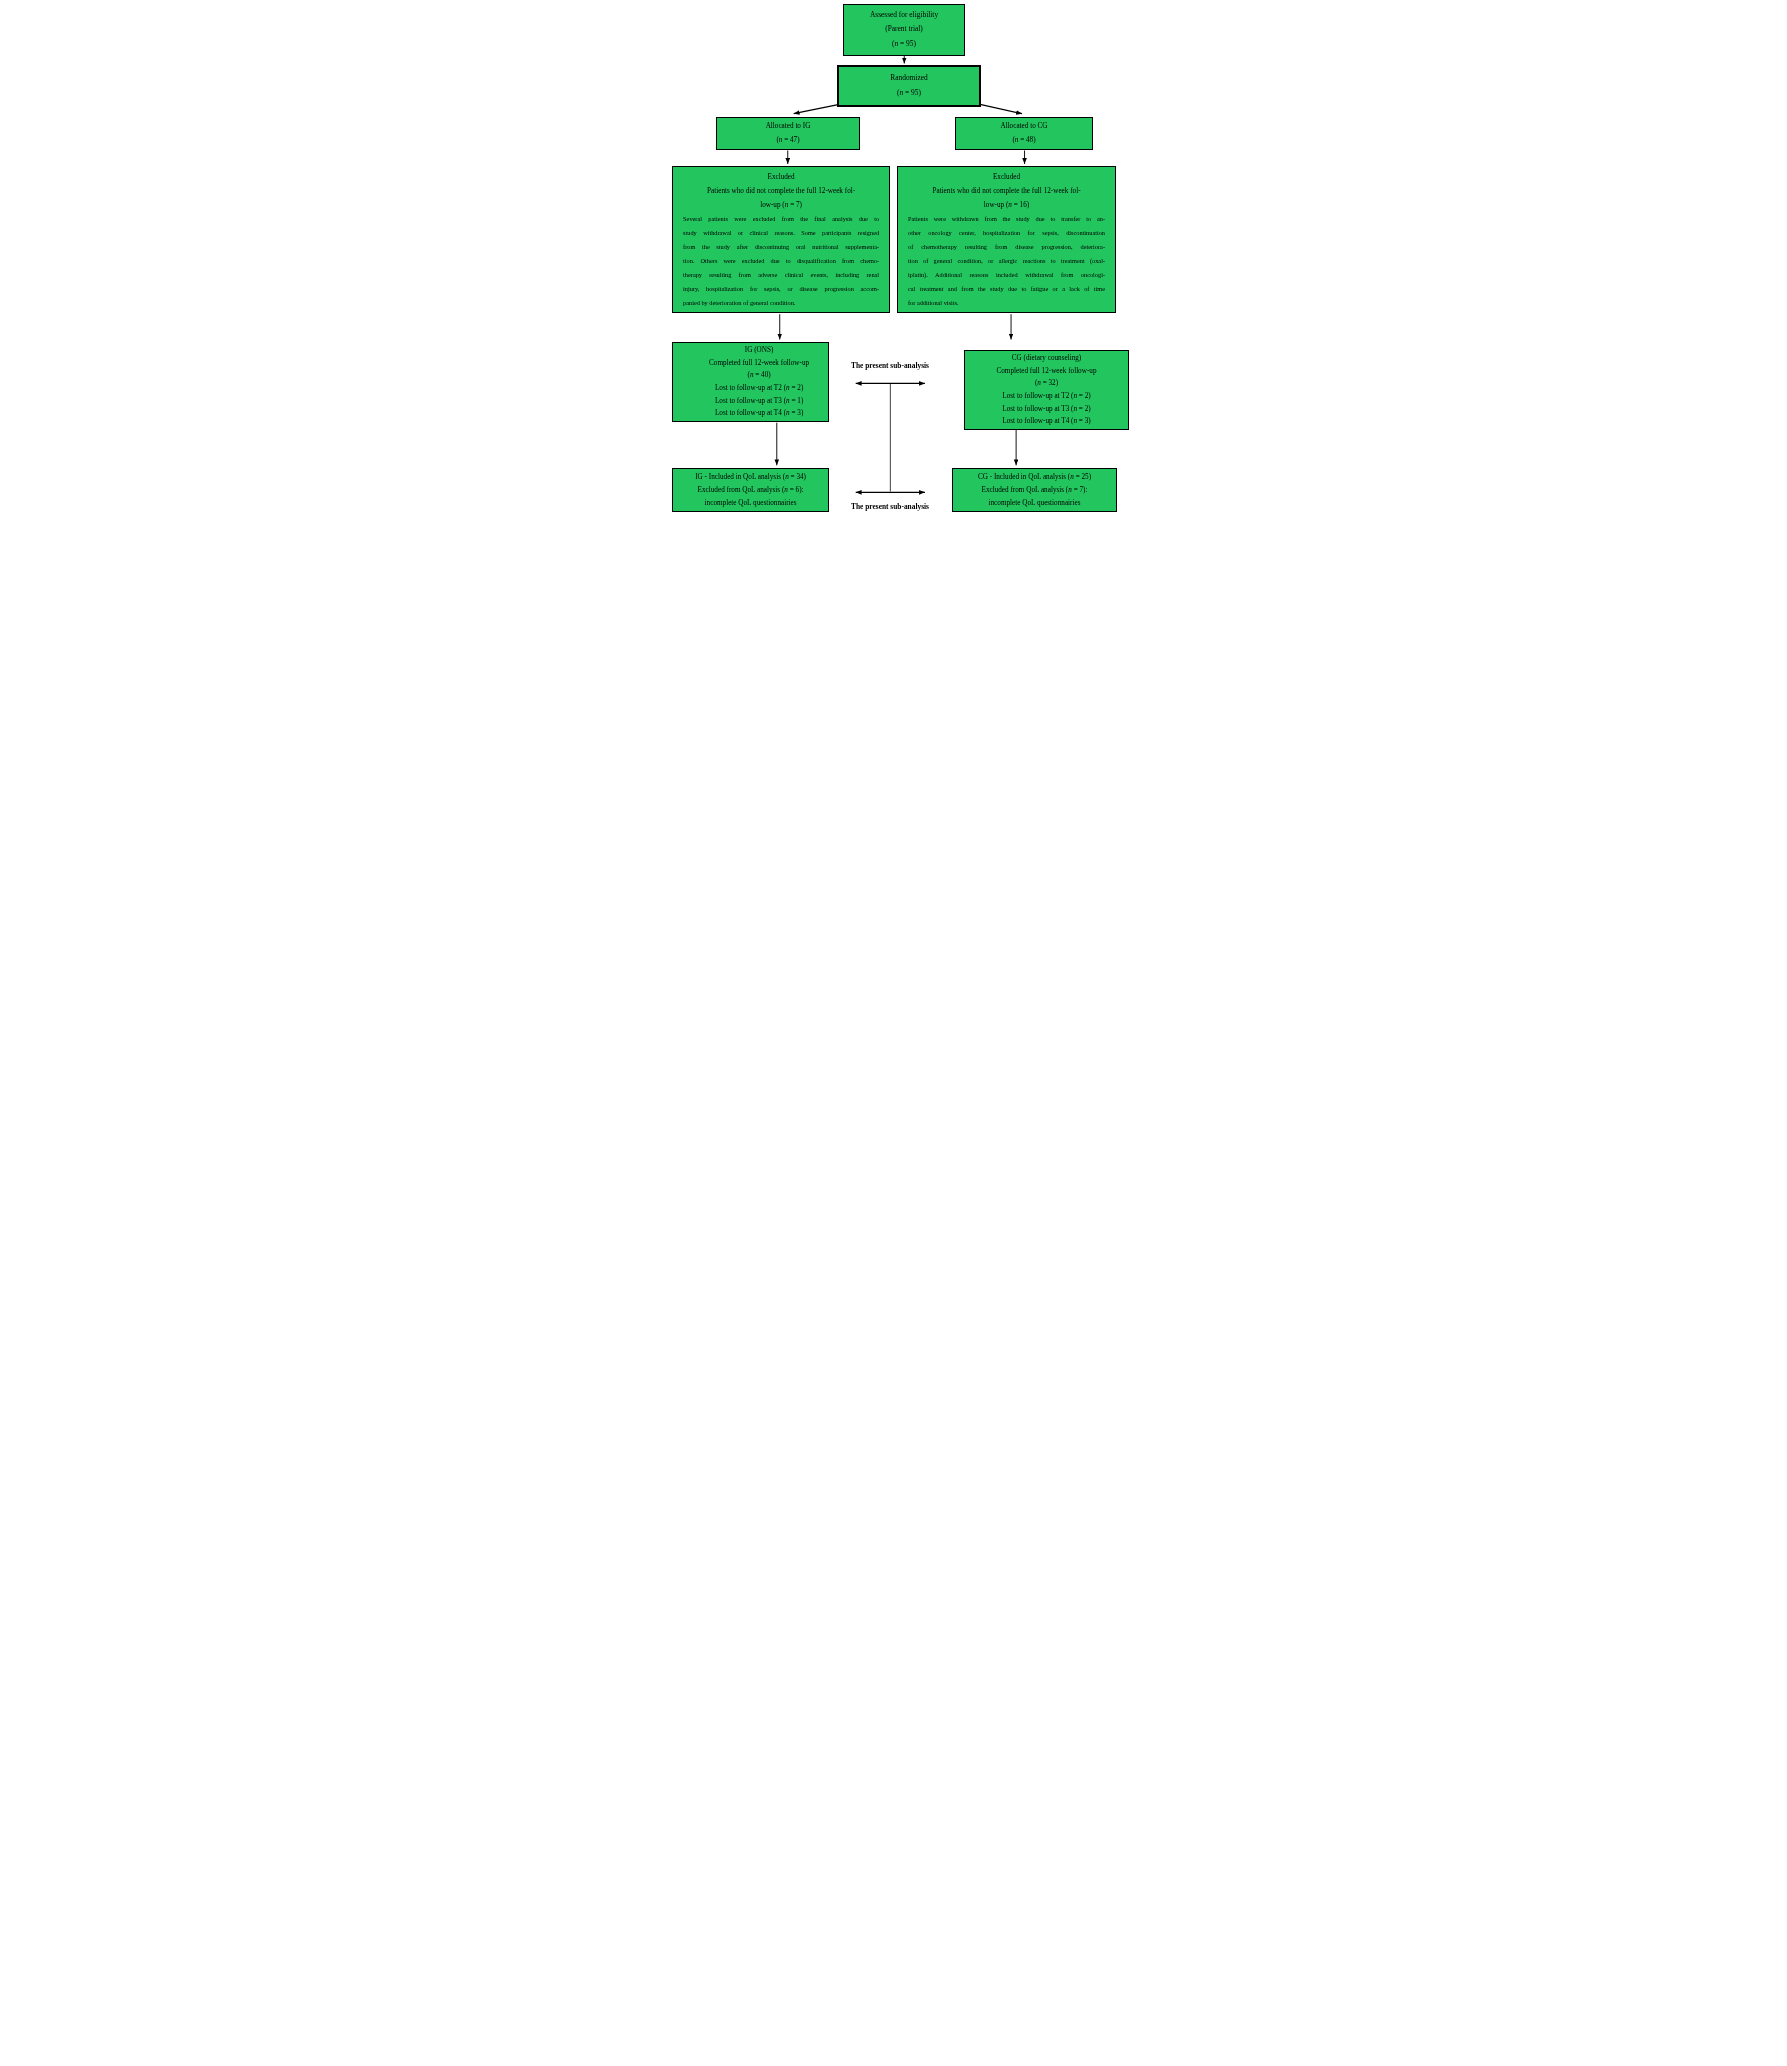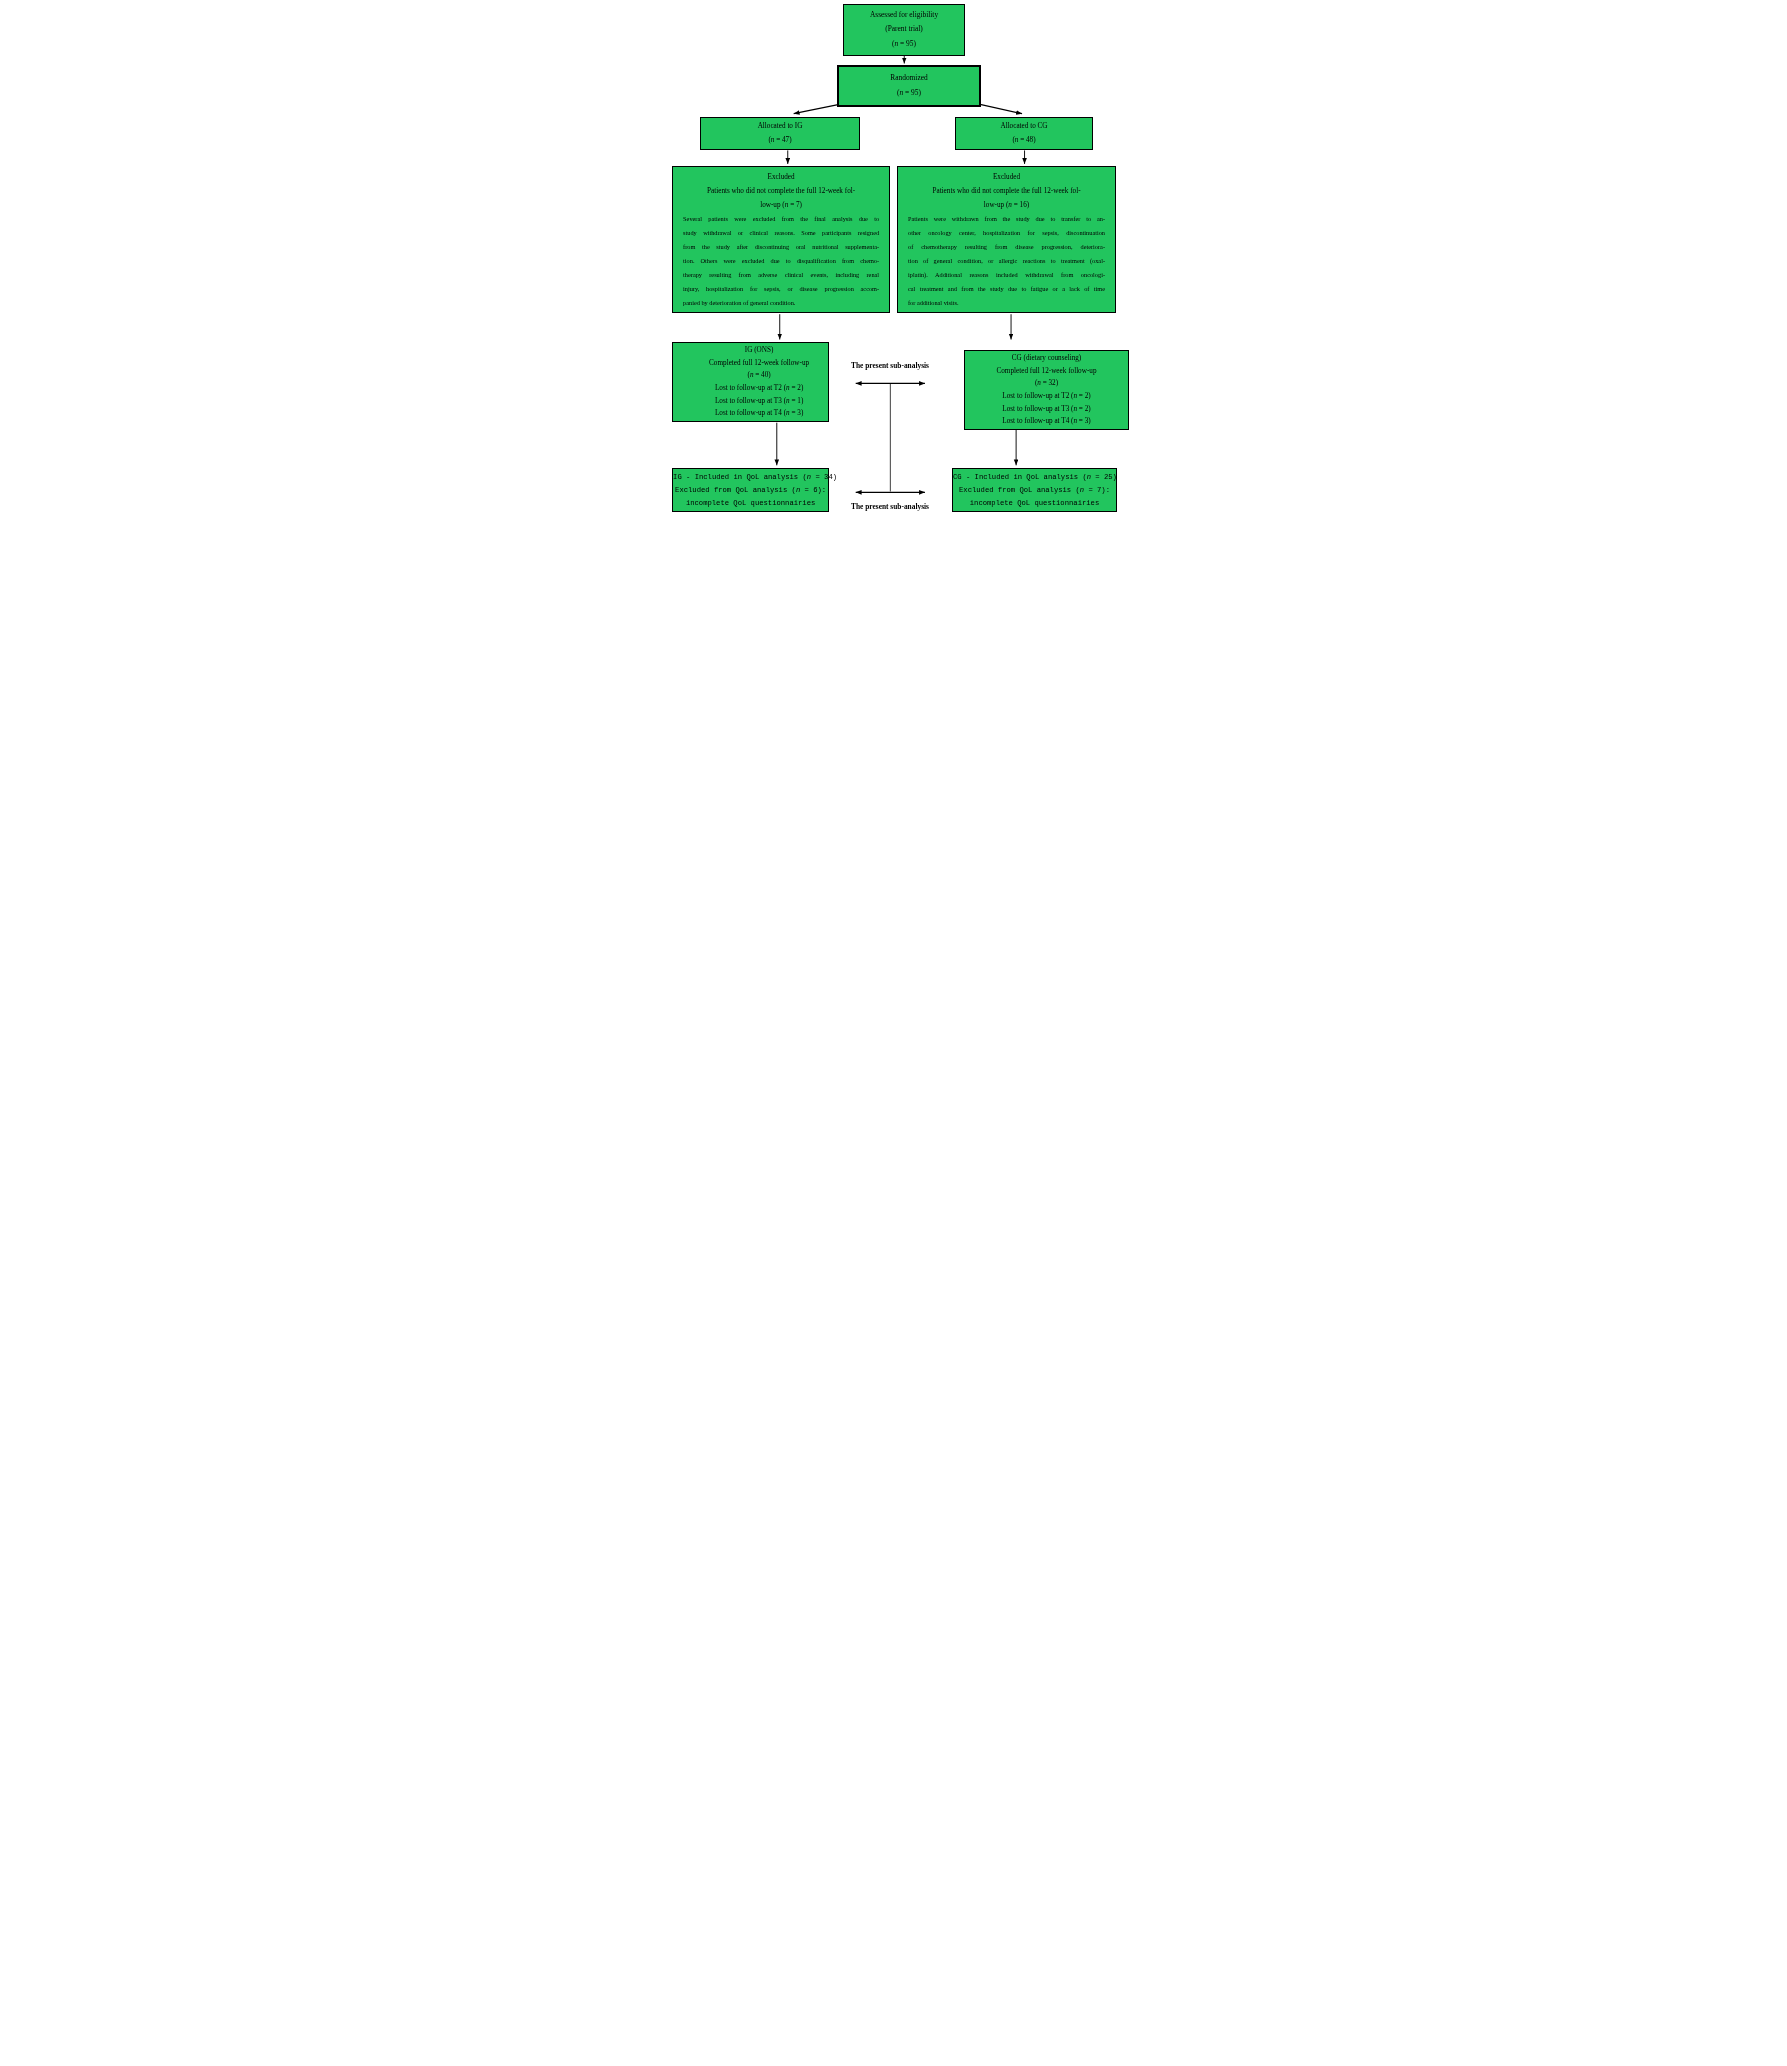--- a/index.html
+++ b/index.html
@@ -43,21 +43,21 @@
     line-height: 14px;
     text-align: justify;
     text-align-last: justify;
     white-space: normal;
   }
   .body-line.last-line {
     text-align: left;
     text-align-last: left;
   }
   .fu .line { line-height: 12.7px; }
-  .qol .line { line-height: 13px; font-family: Liberation Mono, monospace; }
+  .qol .line { line-height: 13px; }
   .mid-label {
     position: absolute;
     transform: translateX(-50%);
     font-weight: bold;
     font-size: 7.4px;
     white-space: nowrap;
   }
   i { font-style: italic; }
 </style>
 </head>
@@ -95,21 +95,21 @@
       <div class="line">Assessed for eligibility</div>
       <div class="line">(Parent trial)</div>
       <div class="line last-line">(<i>n</i> = 95)</div>
     </div>
 
   <div class="box box-randomized" style="left:167px; top:65px; width:144px; height:42px; border-width:2.1px;">
       <div class="line">Randomized</div>
       <div class="line last-line">(<i>n</i> = 95)</div>
     </div>
 
-  <div class="box box-allocated" style="left:30px; top:117px; width:160px; height:33px;">
+  <div class="box box-allocated" style="left:46px; top:117px; width:144px; height:33px;">
       <div class="line">Allocated to IG</div>
       <div class="line last-line">(<i>n</i> = 47)</div>
     </div>
 
   <div class="box box-allocated" style="left:285px; top:117px; width:138px; height:33px;">
       <div class="line">Allocated to CG</div>
       <div class="line last-line">(<i>n</i> = 48)</div>
     </div>
 
   <div class="box excl" style="left:2.1px; top:166px; width:218px; height:147px;">

